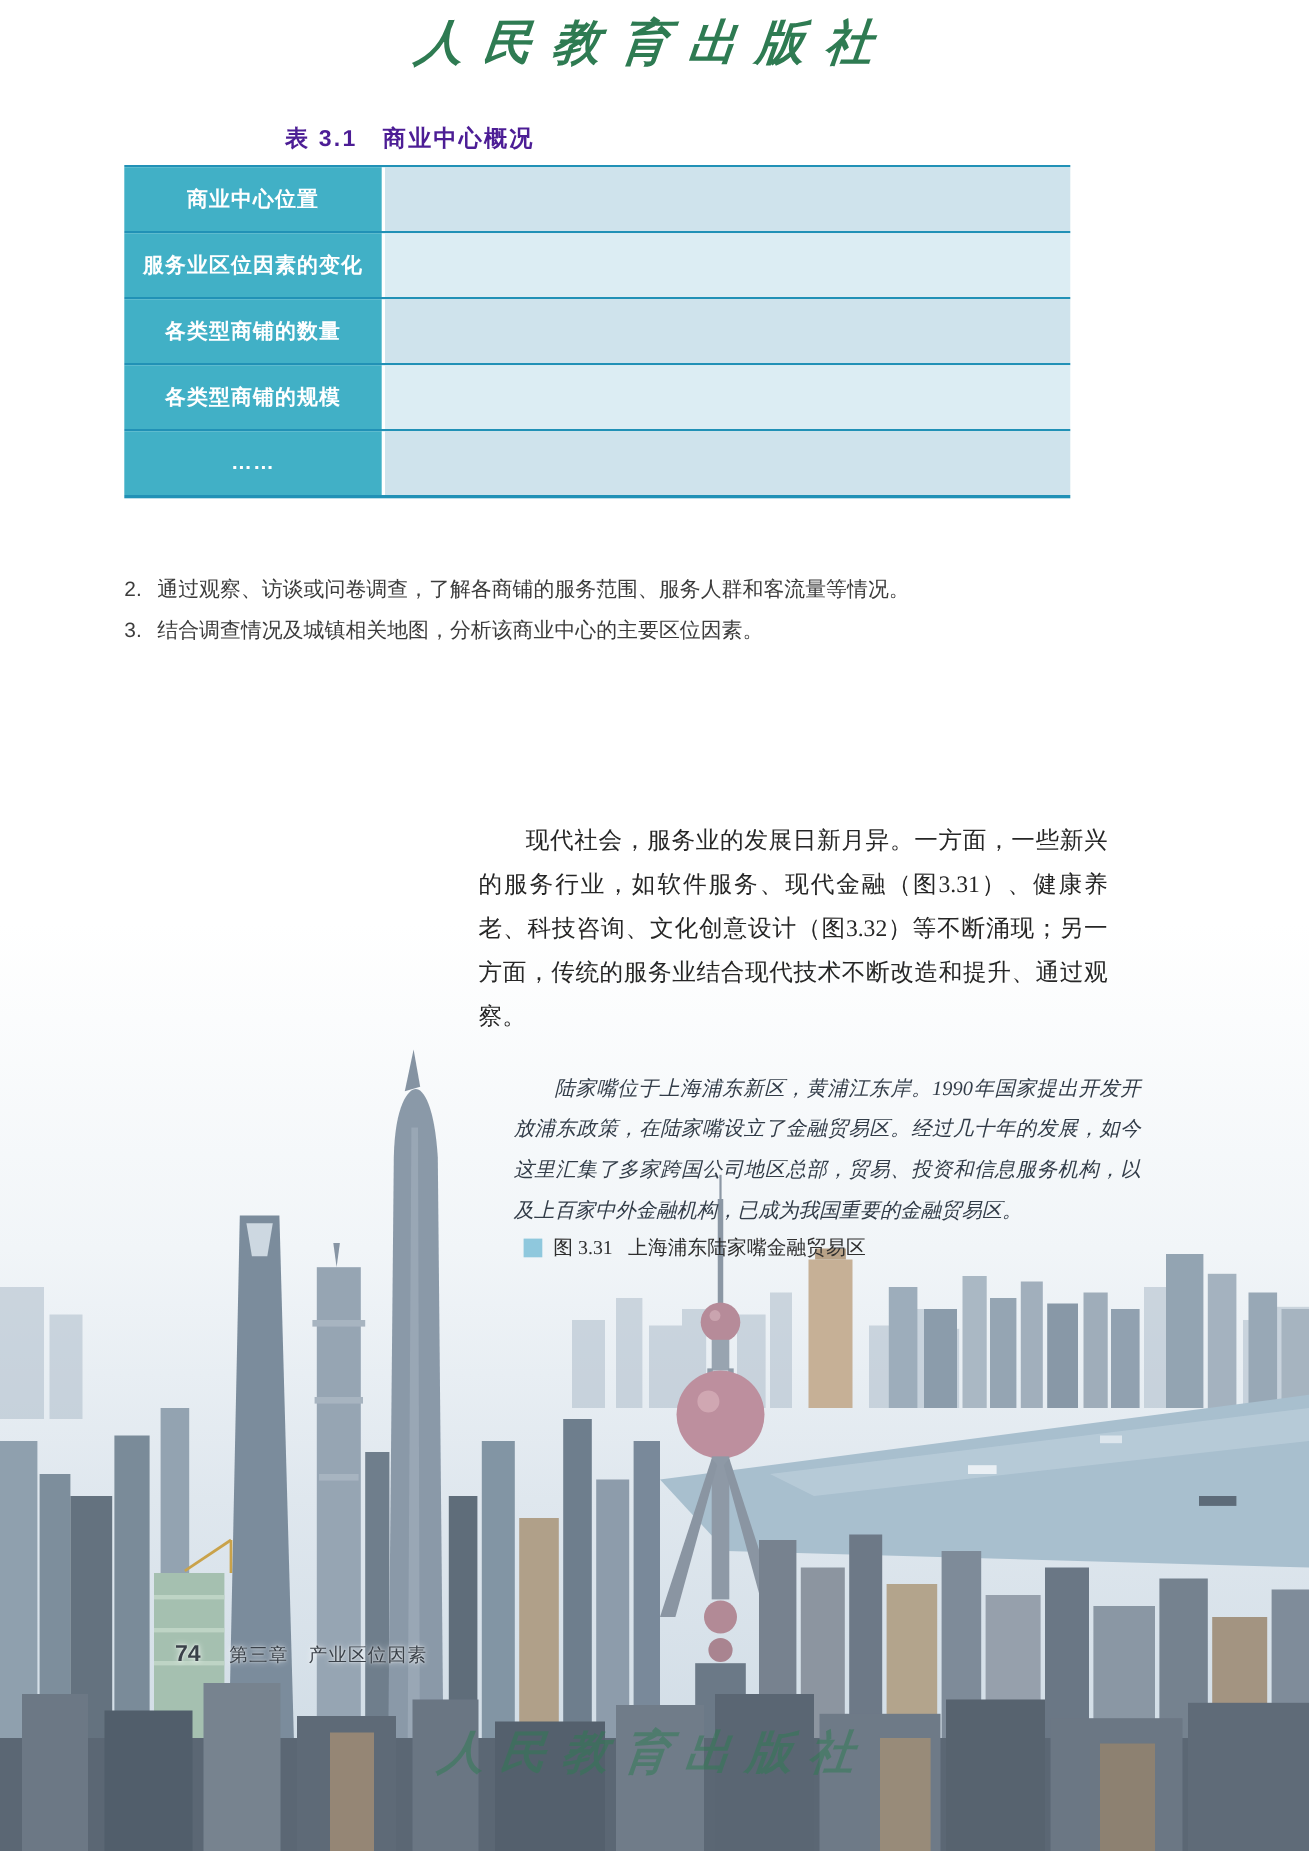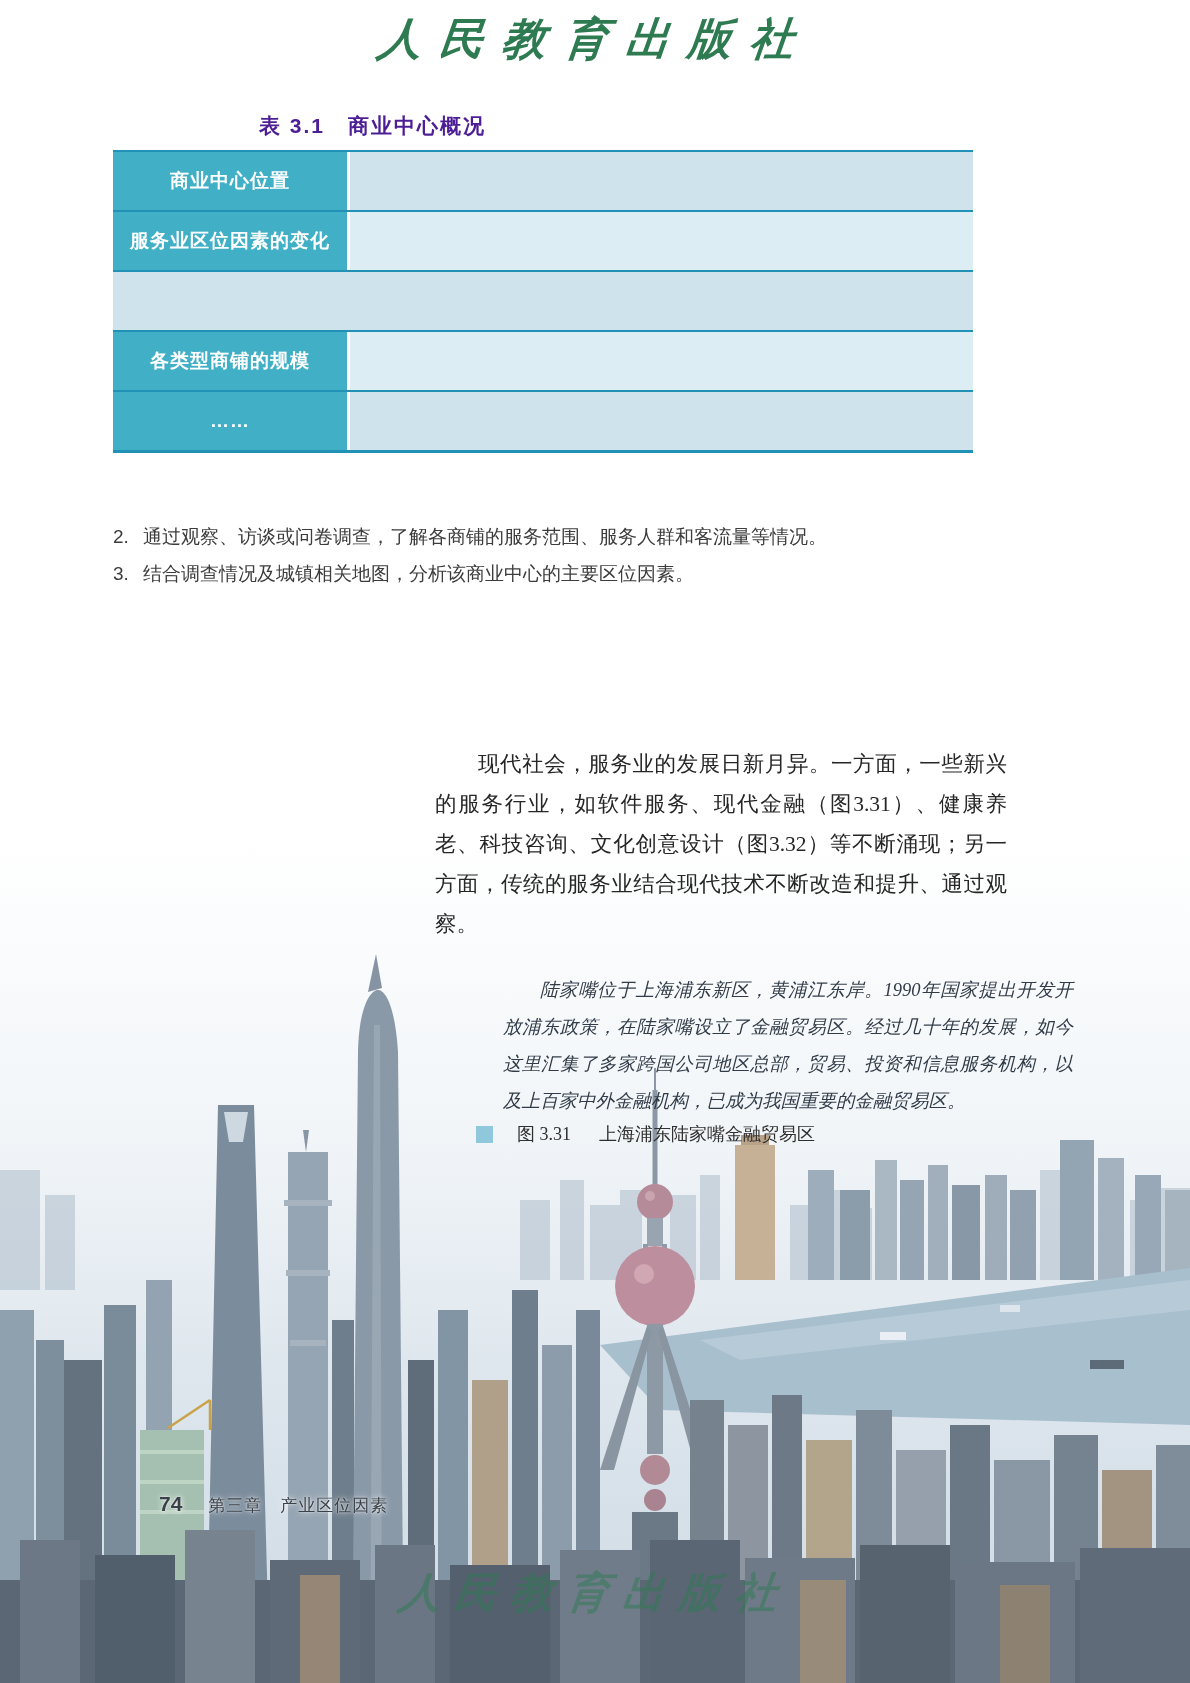--- a/index.html
+++ b/index.html
@@ -46,24 +46,24 @@
   
   .heading { top:668px; left:438px; font-size:27px; font-weight:bold; color:#14a1c5; letter-spacing:2px; }
   .body-par {
     top:744px; left:435px; width:572px;
     font-family:"Liberation Serif","DejaVu Serif",serif;
     font-size:21.5px; line-height:40px; text-align:justify; text-indent:2em; color:#262626;
   }
   .note-par {
     top:972px; left:467px; width:570px;
     font-family:"Liberation Serif","DejaVu Serif",serif; font-style:italic;
-    font-size:18.5px; line-height:37px; text-align:justify; text-indent:2em; color:#323c48;margin-left:36px;
+    font-size:18.5px; line-height:37px; text-align:justify; text-indent:2em; color:#323c48;
   }
   .caption {
-    top:1122px; left:476px; display:flex; align-items:center; gap:24px;
+    top:1122px; left:476px; display:flex; align-items:center; gap:10px;
     font-family:"Liberation Serif","DejaVu Serif",serif; font-size:18px; color:#2f2f2f;
   }
   .caption .bullet { width:17px; height:17px; background:#8fc8dd; flex:0 0 17px; }
   .caption .flabel { margin-right:4px; }
 
   
   .photo { position:absolute; left:0; top:840px; width:1190px; height:843px; z-index:1; }
 
   
   .footer {
@@ -236,20 +236,21 @@
   <div class="layer wtable">
     <div class="wrow">
       <div class="wlabel">商业中心位置</div>
       <div class="wcell b"></div>
     </div>
     <div class="wrow">
       <div class="wlabel">服务业区位因素的变化</div>
       <div class="wcell a"></div>
     </div>
     <div class="wrow">
+      <div class="wlabel">各类型商铺的数量</div>
       <div class="wcell b"></div>
     </div>
     <div class="wrow">
       <div class="wlabel">各类型商铺的规模</div>
       <div class="wcell a"></div>
     </div>
     <div class="wrow">
       <div class="wlabel">……</div>
       <div class="wcell b"></div>
     </div>

